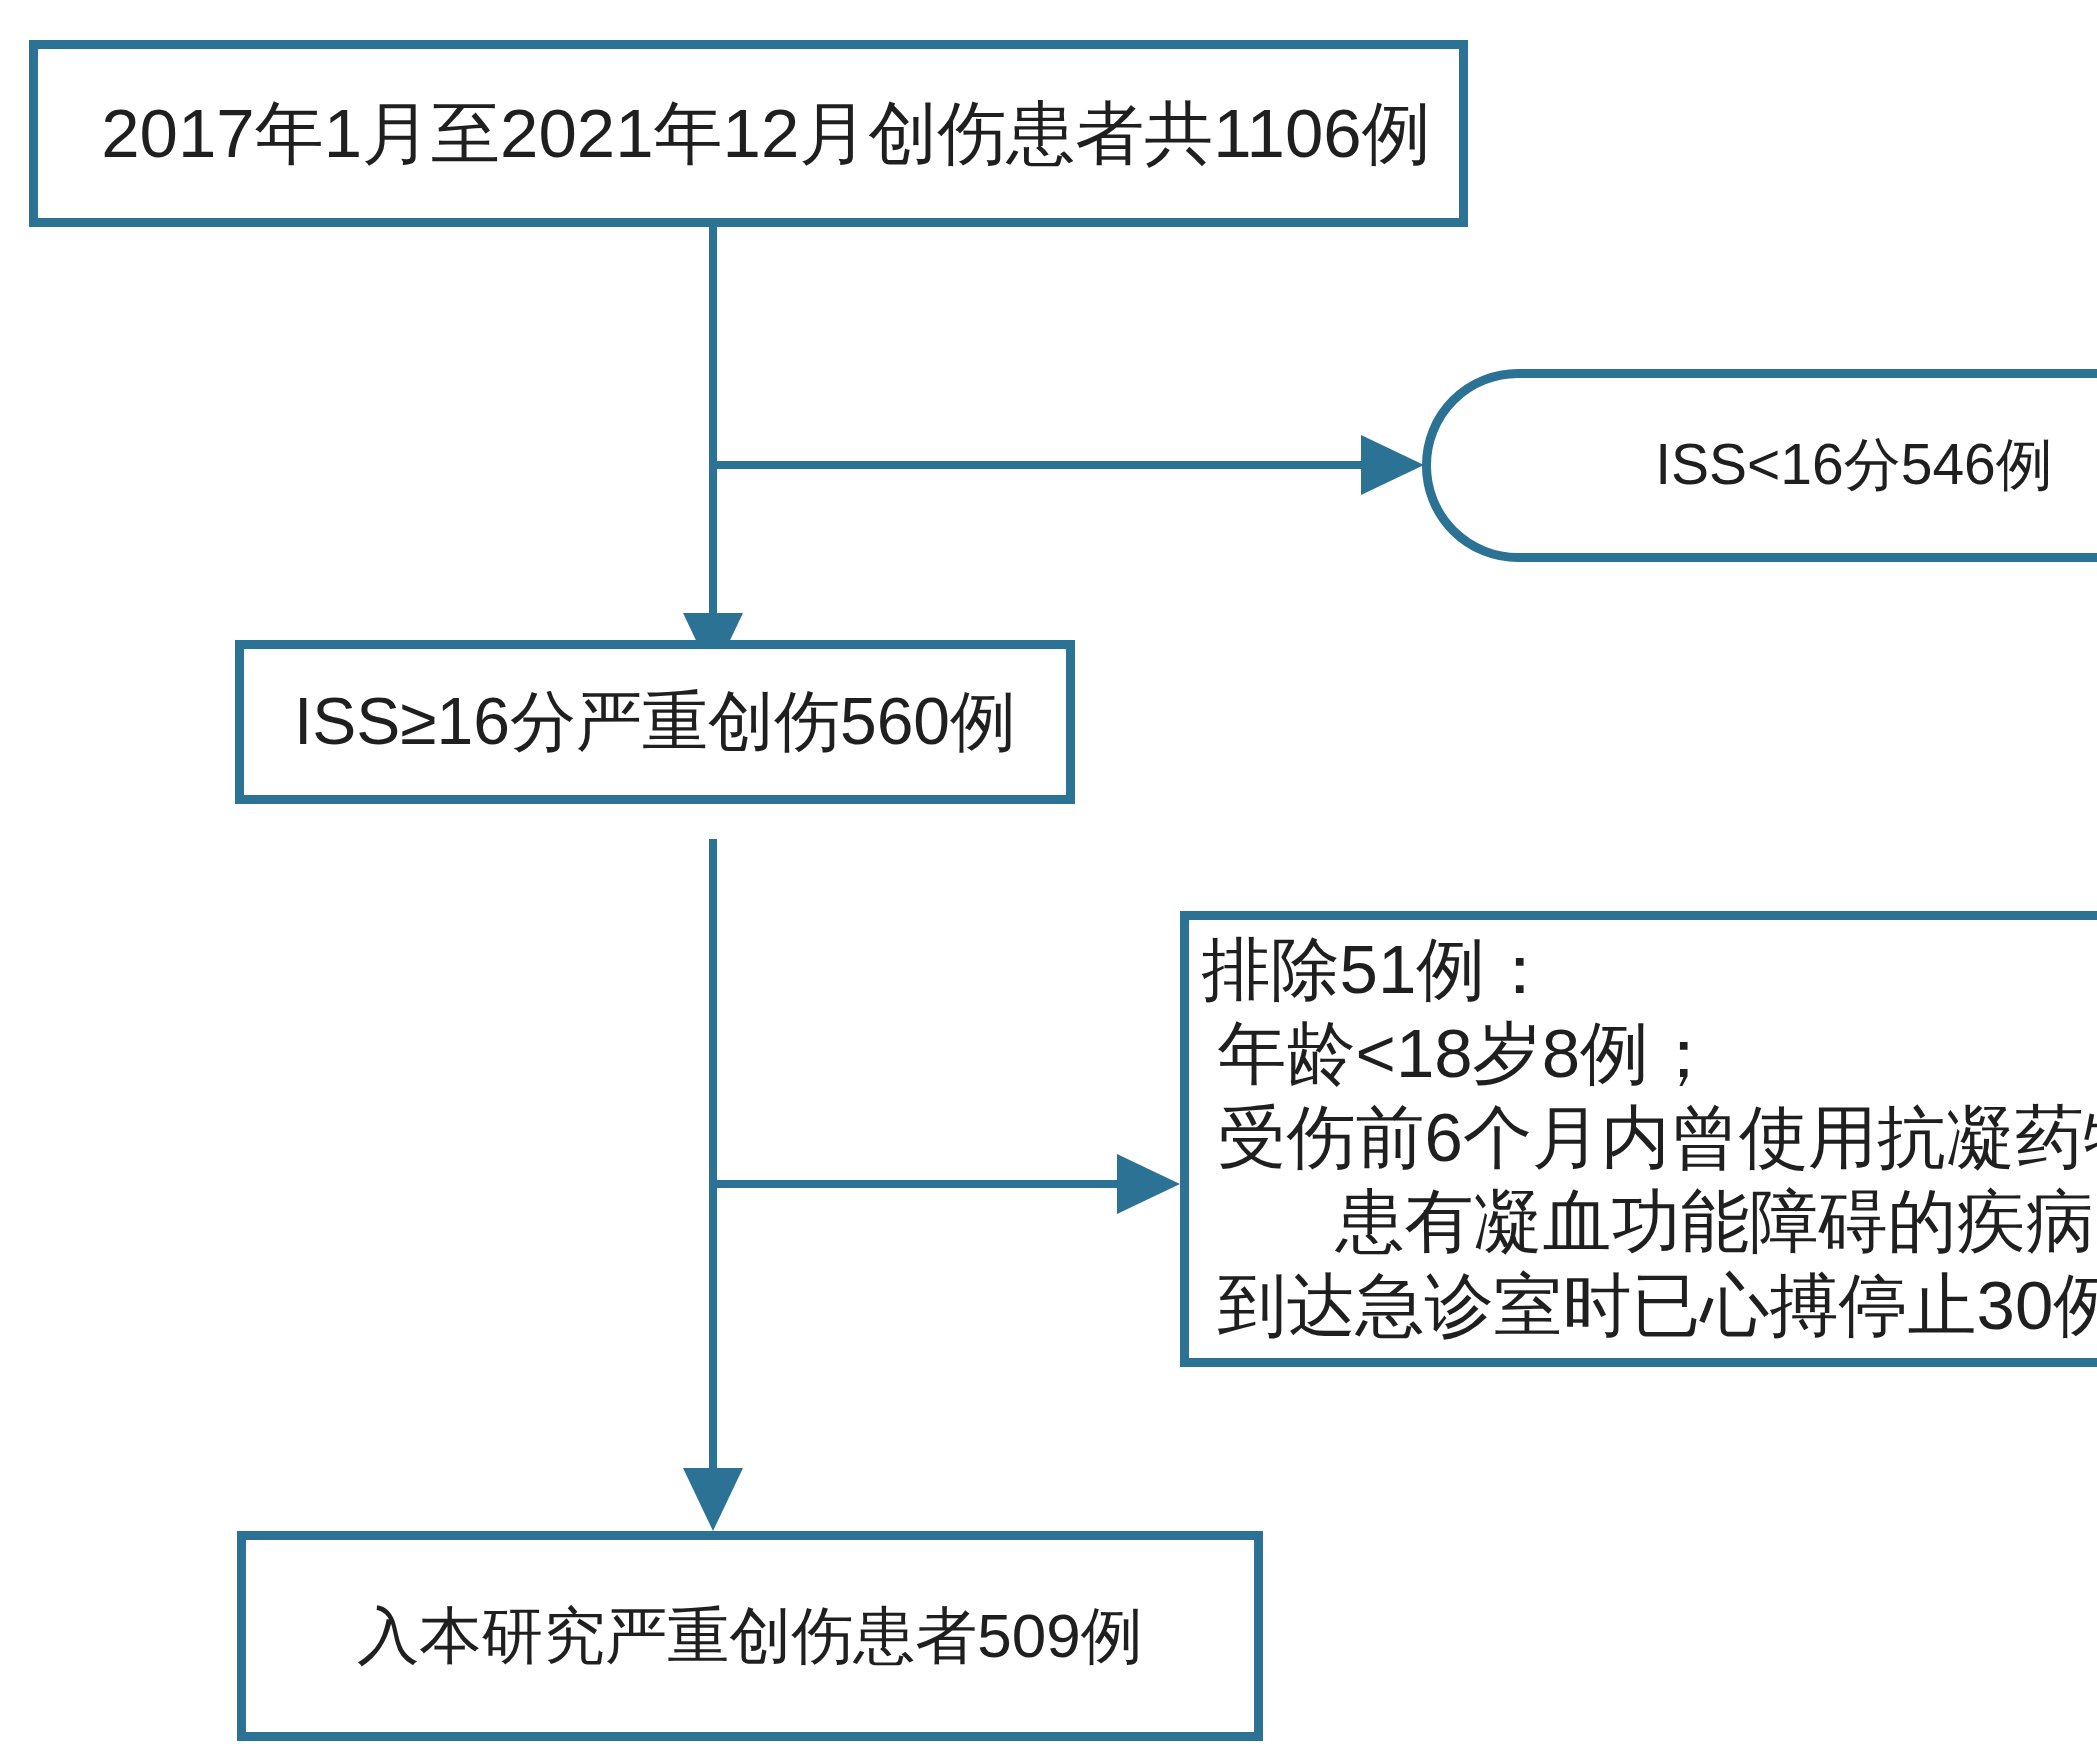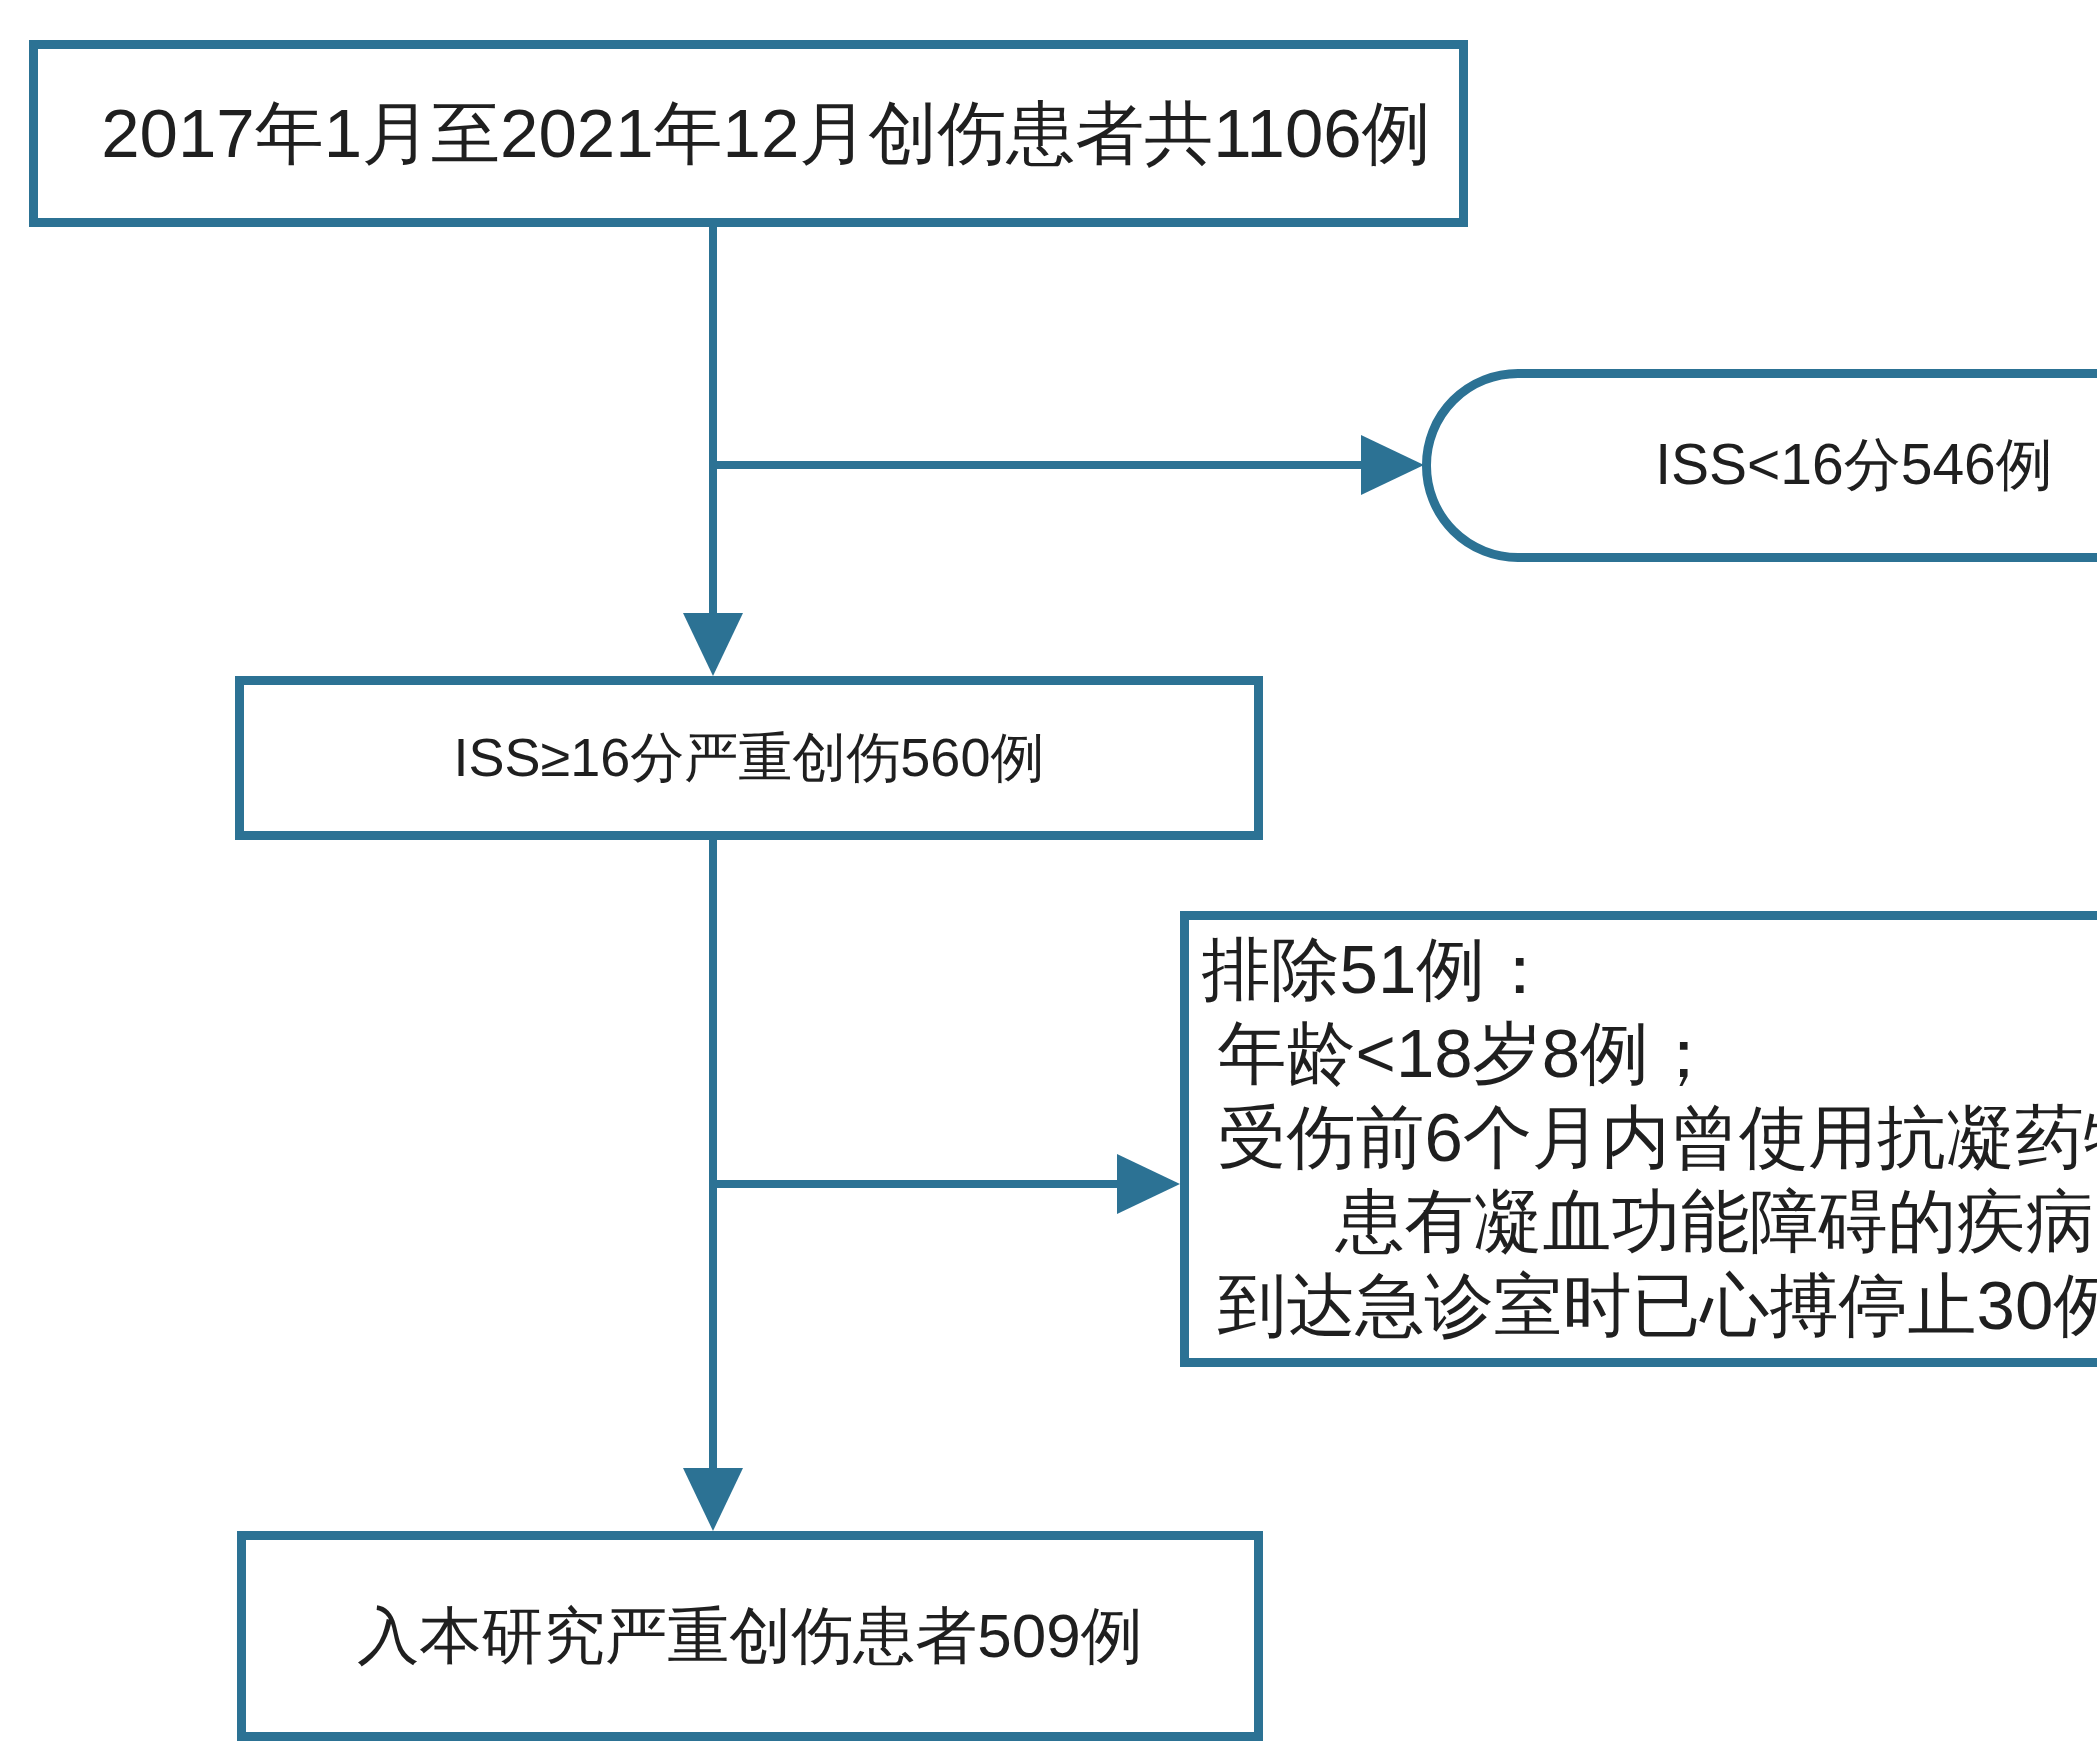--- a/index.html
+++ b/index.html
@@ -24,21 +24,21 @@
     display:flex;
     align-items:center;
     justify-content:center;
     text-align:center;
   }
   .box-total{left:29px;top:40px;width:1439px;height:187px;font-size:69px;padding-left:35px;}
   .pill{
     left:1422px;top:369px;width:864px;height:193px;
     border-radius:96px;font-size:57px;
   }
-  .box-severe{left:235px;top:676px;width:1028px;height:164px;font-size:54px;}
+  .box-severe{left:235px;top:640px;width:840px;height:164px;font-size:66px;}
   .box-excluded{
     left:1180px;top:911px;width:1287px;height:456px;
     display:block;
     text-align:left;
     font-size:69px;
     line-height:84px;
     padding:8.4px 12.6px 0 12.6px;
   }
   .box-included{left:237px;top:1531px;width:1026px;height:210px;font-size:62px;}
   .excl-line{white-space:nowrap;}

